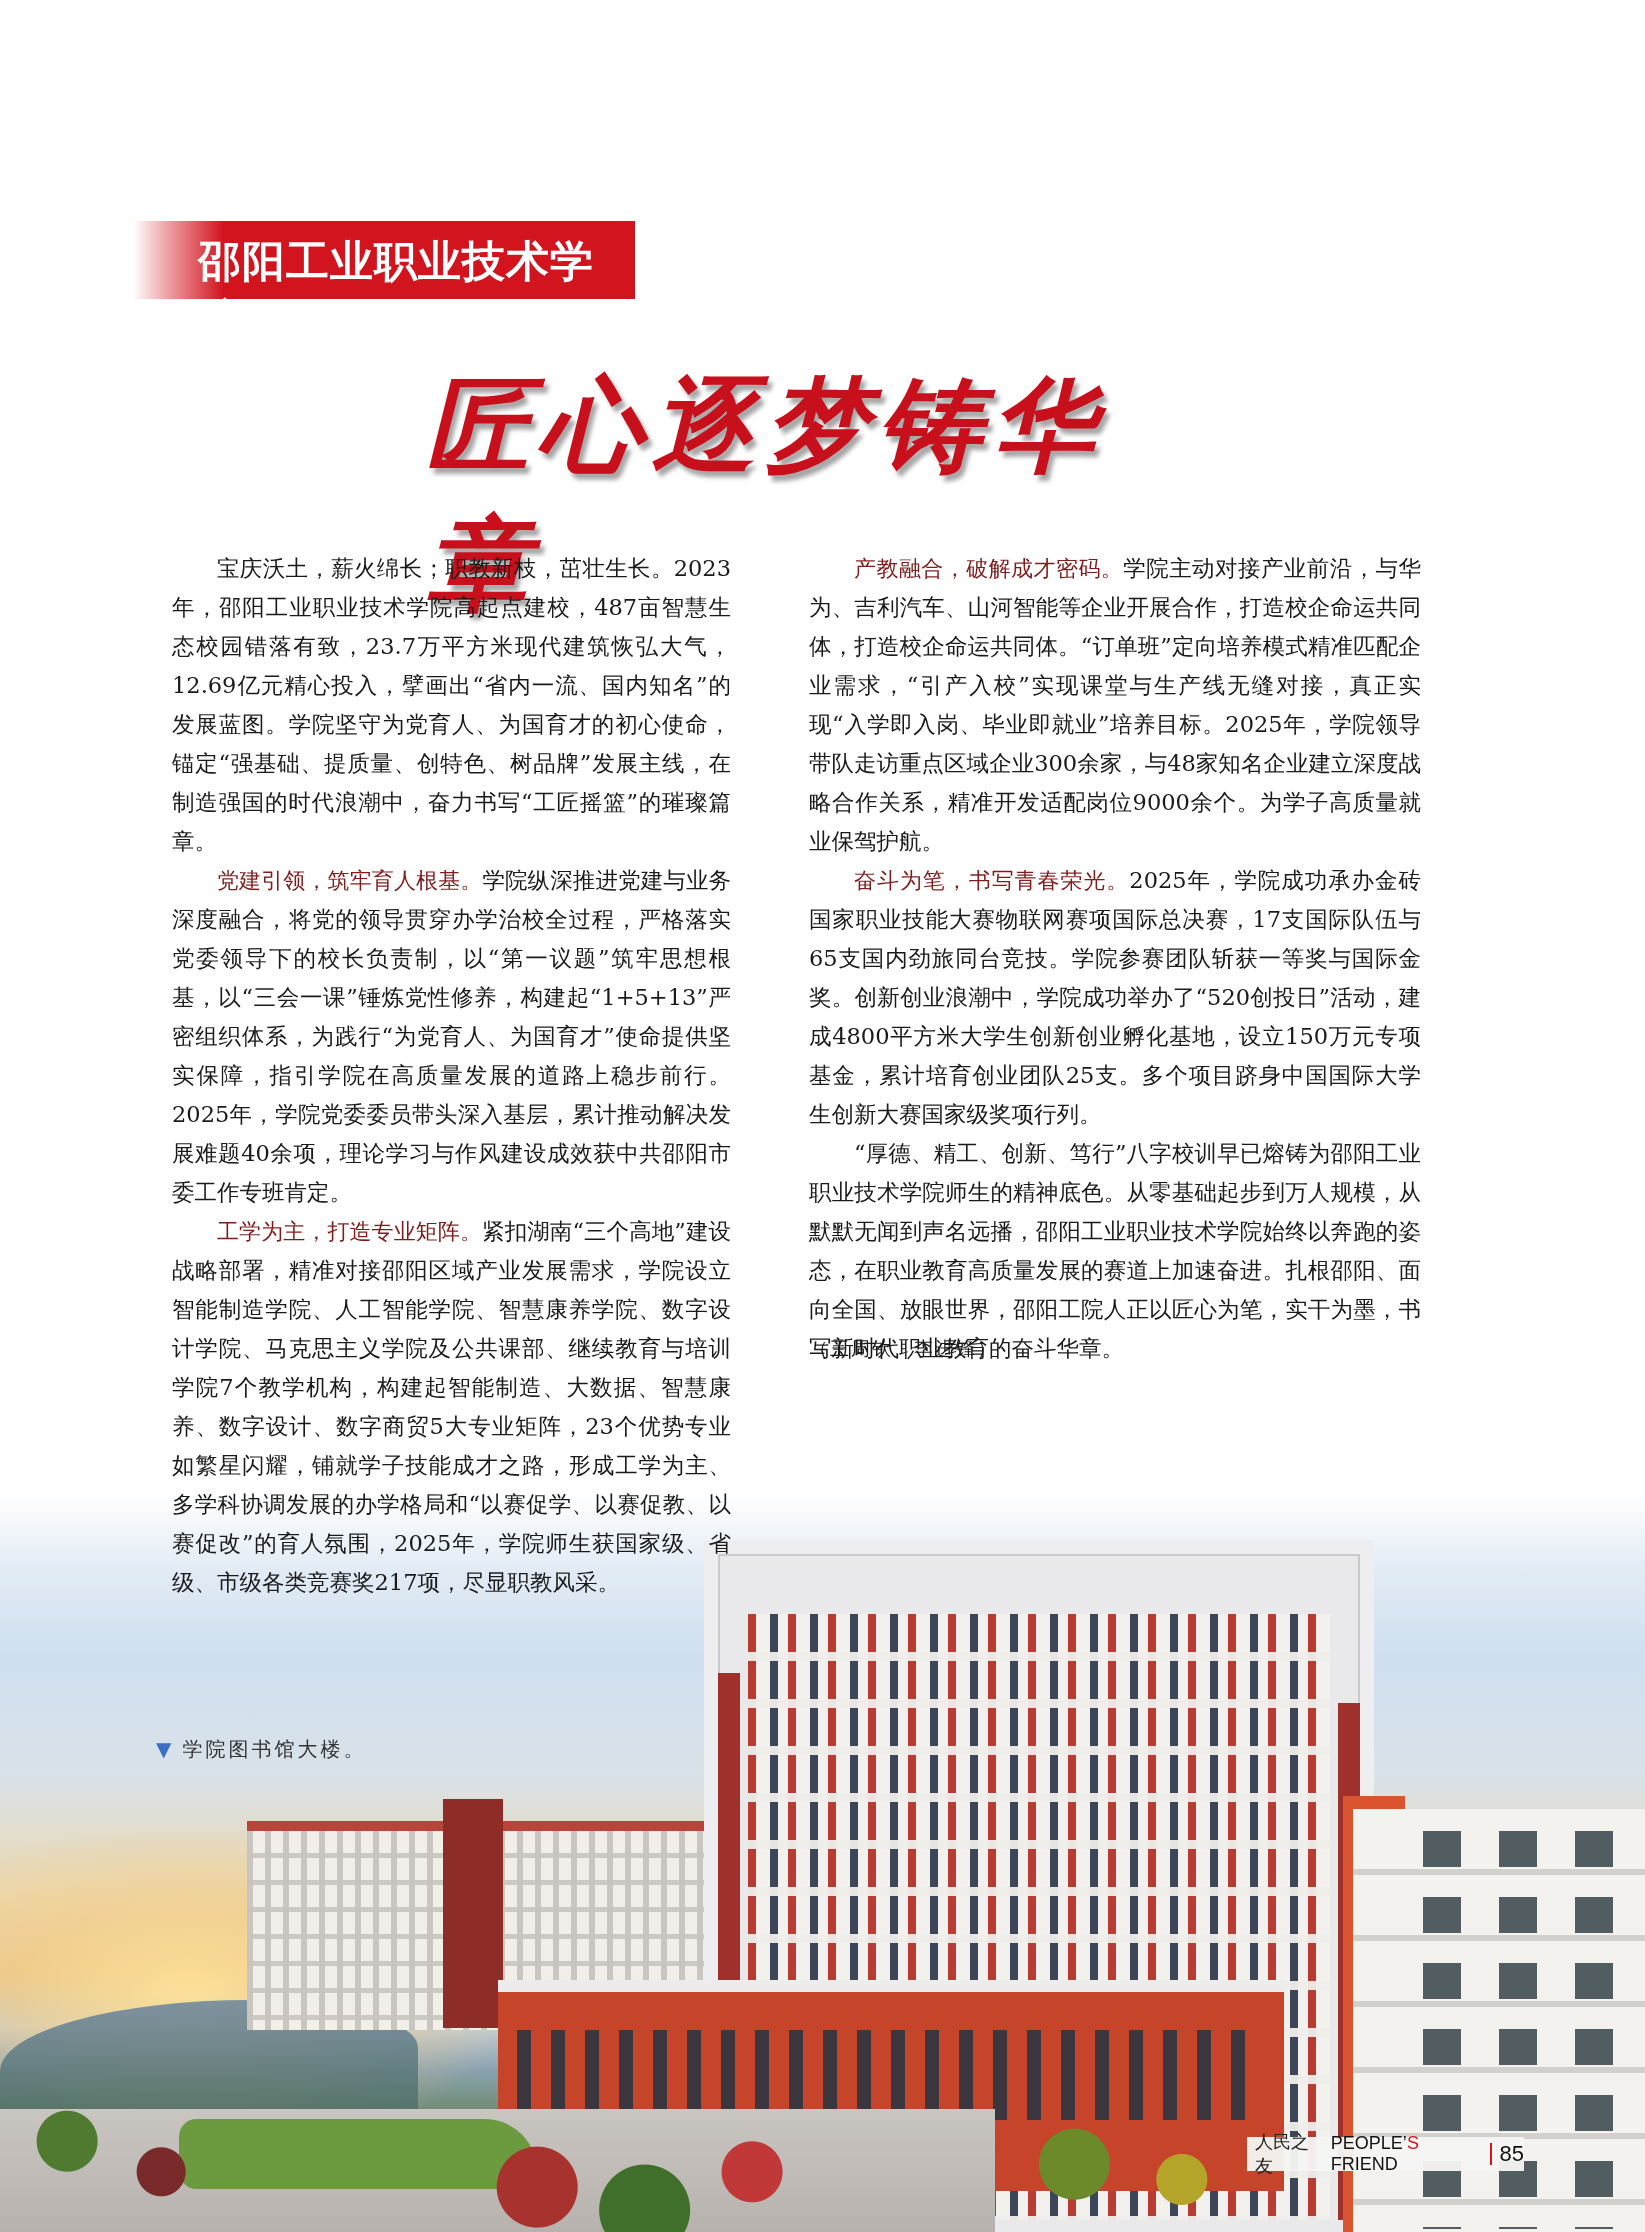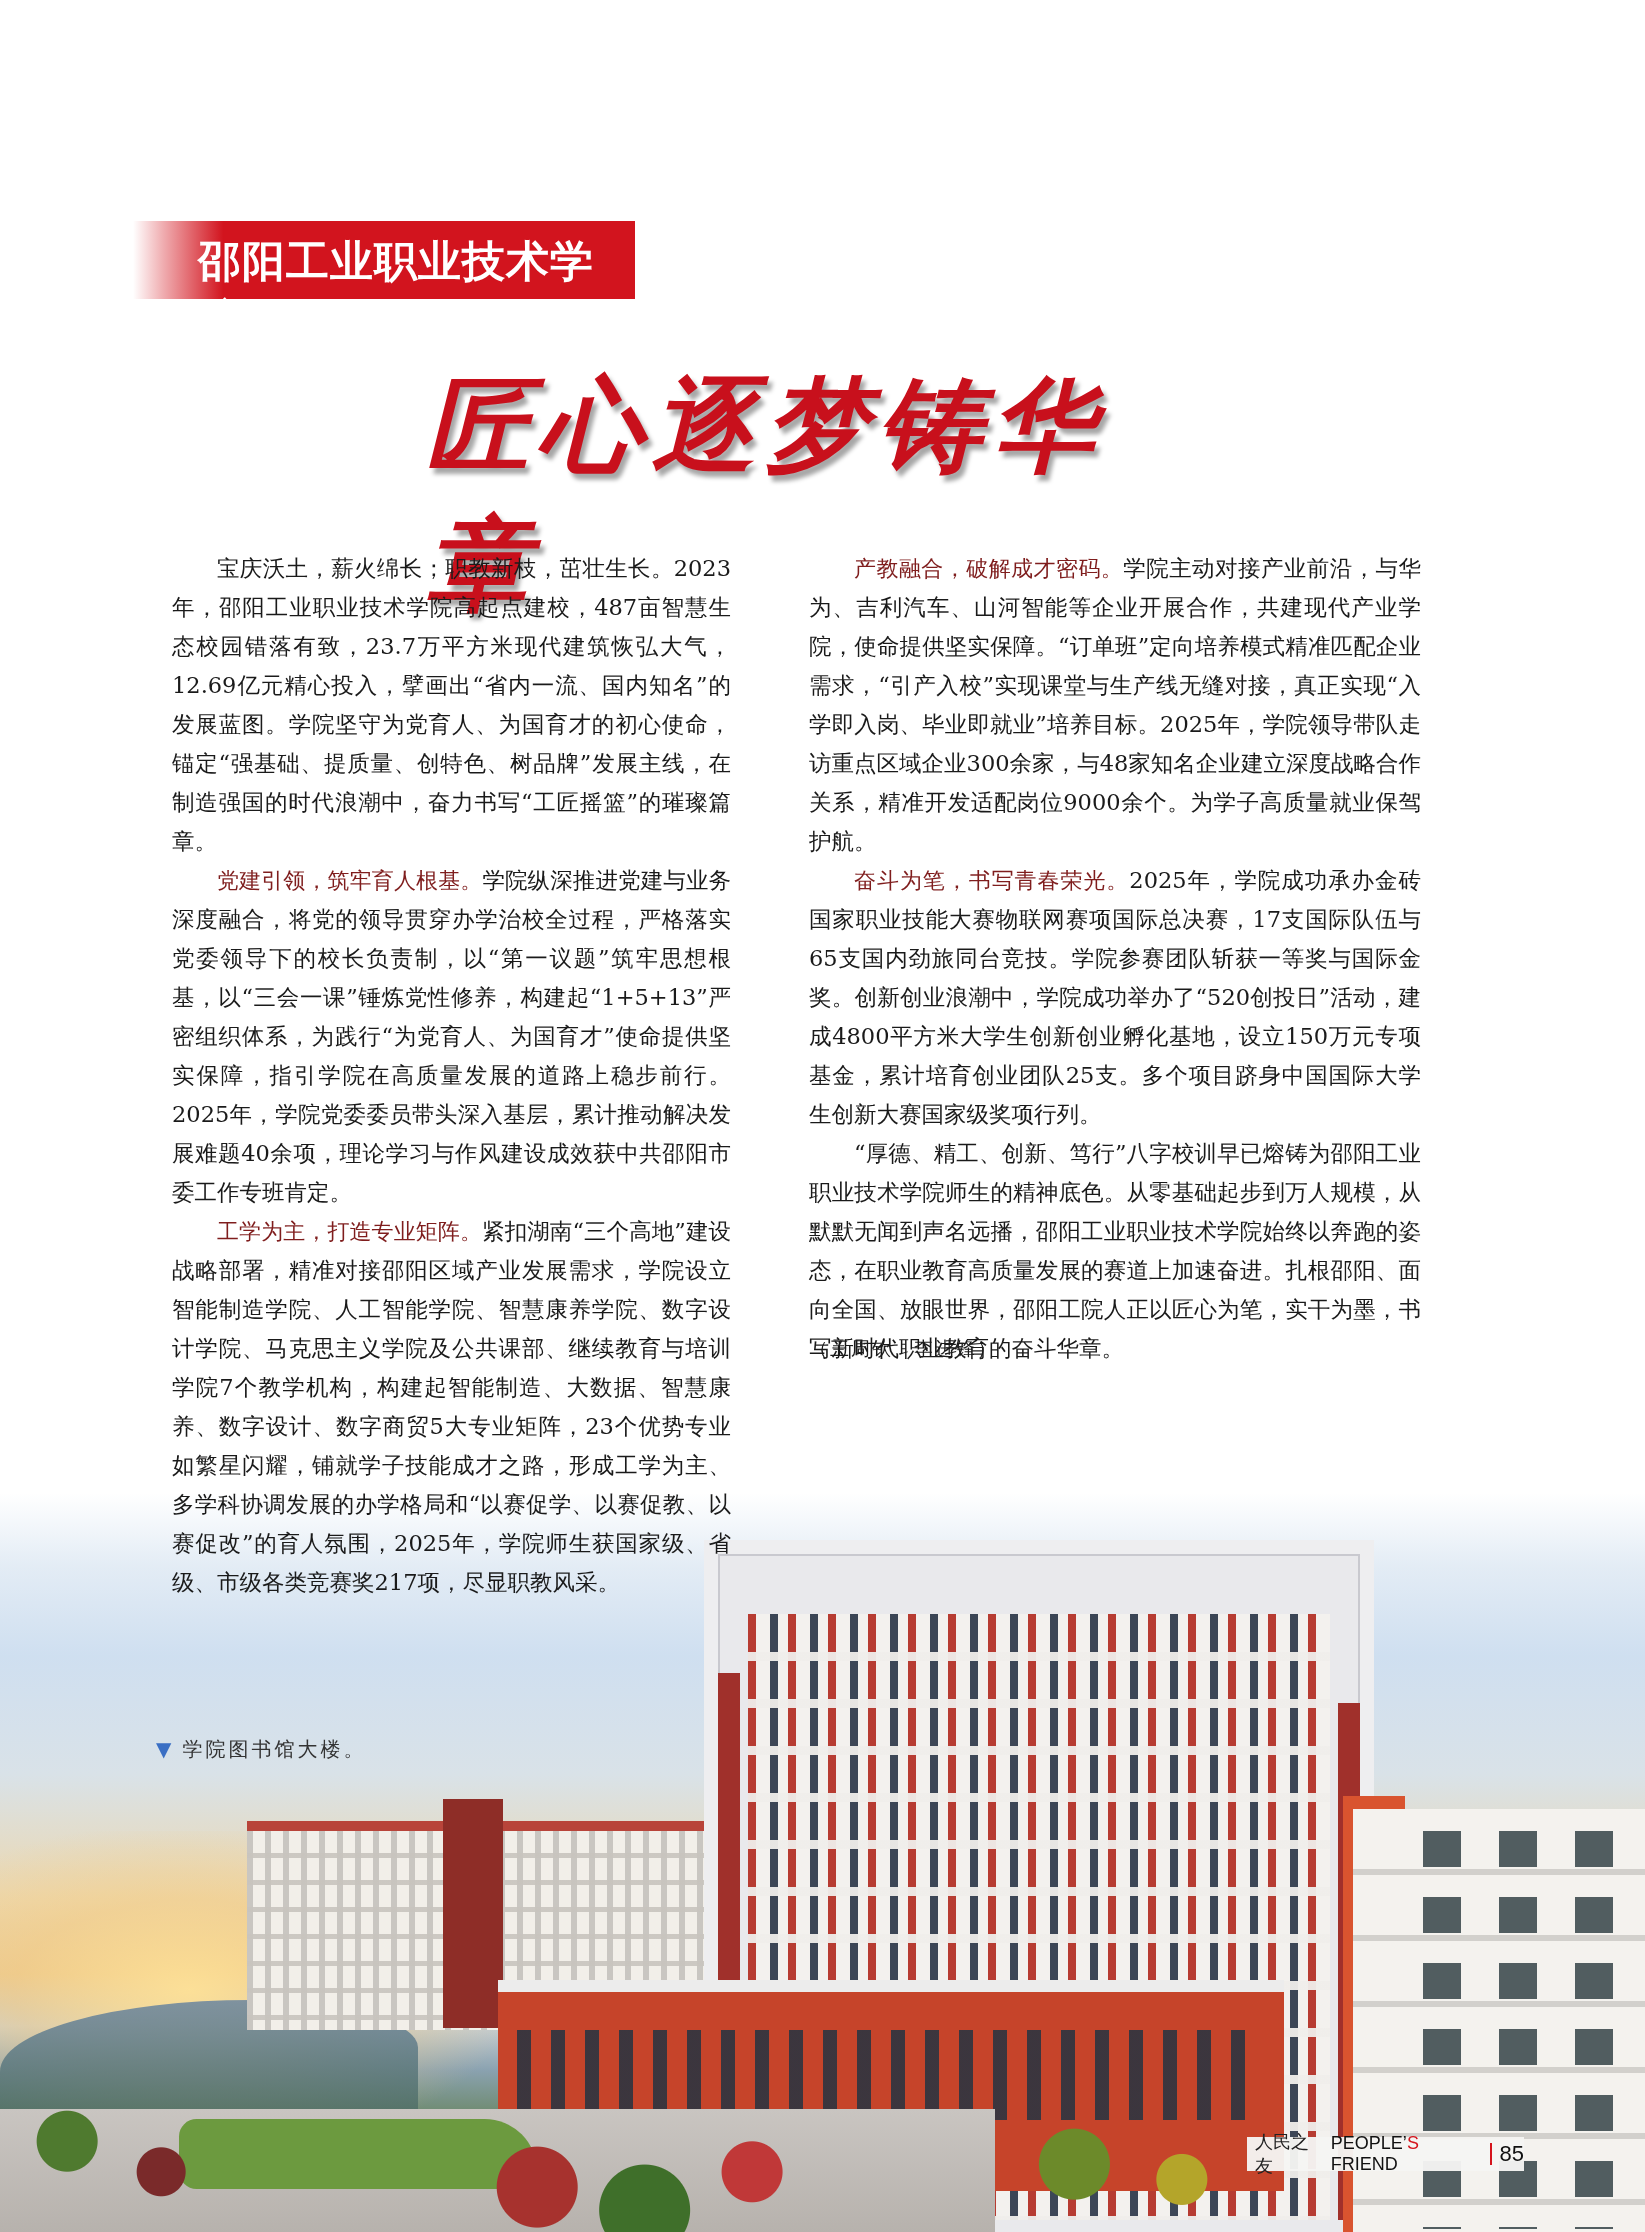--- a/index.html
+++ b/index.html
@@ -166,21 +166,21 @@
 </div>
 <div class="main-title">匠心逐梦铸华章</div>
 
 <div class="col col-left">
   <p><span>宝庆沃土，薪火绵长；职教新枝，茁壮生长。2023年，邵阳工业职业技术学院高起点建校，487亩智慧生态校园错落有致，23.7万平方米现代建筑恢弘大气，12.69亿元精心投入，擘画出“省内一流、国内知名”的发展蓝图。学院坚守为党育人、为国育才的初心使命，锚定“强基础、提质量、创特色、树品牌”发展主线，在制造强国的时代浪潮中，奋力书写“工匠摇篮”的璀璨篇章。</span></p>
   <p><span class="hl">党建引领，筑牢育人根基。</span><span>学院纵深推进党建与业务深度融合，将党的领导贯穿办学治校全过程，严格落实党委领导下的校长负责制，以“第一议题”筑牢思想根基，以“三会一课”锤炼党性修养，构建起“1+5+13”严密组织体系，为践行“为党育人、为国育才”使命提供坚实保障，指引学院在高质量发展的道路上稳步前行。2025年，学院党委委员带头深入基层，累计推动解决发展难题40余项，理论学习与作风建设成效获中共邵阳市委工作专班肯定。</span></p>
   <p><span class="hl">工学为主，打造专业矩阵。</span><span>紧扣湖南“三个高地”建设战略部署，精准对接邵阳区域产业发展需求，学院设立智能制造学院、人工智能学院、智慧康养学院、数字设计学院、马克思主义学院及公共课部、继续教育与培训学院7个教学机构，构建起智能制造、大数据、智慧康养、数字设计、数字商贸5大专业矩阵，23个优势专业如繁星闪耀，铺就学子技能成才之路，形成工学为主、多学科协调发展的办学格局和“以赛促学、以赛促教、以赛促改”的育人氛围，2025年，学院师生获国家级、省级、市级各类竞赛奖217项，尽显职教风采。</span></p>
 </div>
 
 <div class="col col-right">
-  <p><span class="hl">产教融合，破解成才密码。</span><span>学院主动对接产业前沿，与华为、吉利汽车、山河智能等企业开展合作，共建现代产业学院，使命提供坚实保障。“订单班”定向培养模式精准匹配企业需求，“引产入校”实现课堂与生产线无缝对接，真正实现“入学即入岗、毕业即就业”培养目标。2025年，学院领导带队走访重点区域企业300余家，与48家知名企业建立深度战略合作关系，精准开发适配岗位9000余个。为学子高质量就业保驾护航。</span></p>
+  <p><span class="hl">产教融合，破解成才密码。</span><span>学院主动对接产业前沿，与华为、吉利汽车、山河智能等企业开展合作，打造校企命运共同体，打造校企命运共同体。“订单班”定向培养模式精准匹配企业需求，“引产入校”实现课堂与生产线无缝对接，真正实现“入学即入岗、毕业即就业”培养目标。2025年，学院领导带队走访重点区域企业300余家，与48家知名企业建立深度战略合作关系，精准开发适配岗位9000余个。为学子高质量就业保驾护航。</span></p>
   <p><span class="hl">奋斗为笔，书写青春荣光。</span><span>2025年，学院成功承办金砖国家职业技能大赛物联网赛项国际总决赛，17支国际队伍与65支国内劲旅同台竞技。学院参赛团队斩获一等奖与国际金奖。创新创业浪潮中，学院成功举办了“520创投日”活动，建成4800平方米大学生创新创业孵化基地，设立150万元专项基金，累计培育创业团队25支。多个项目跻身中国国际大学生创新大赛国家级奖项行列。</span></p>
   <p><span>“厚德、精工、创新、笃行”八字校训早已熔铸为邵阳工业职业技术学院师生的精神底色。从零基础起步到万人规模，从默默无闻到声名远播，邵阳工业职业技术学院始终以奔跑的姿态，在职业教育高质量发展的赛道上加速奋进。扎根邵阳、面向全国、放眼世界，邵阳工院人正以匠心为笔，实干为墨，书写新时代职业教育的奋斗华章。</span></p>
   <div class="byline">（王周钦　李进锋）</div>
 </div>
 
 <div class="caption">
   <span class="tri">▼</span><span>学院图书馆大楼。</span>
 </div>
 
 <div class="footer-brand">

